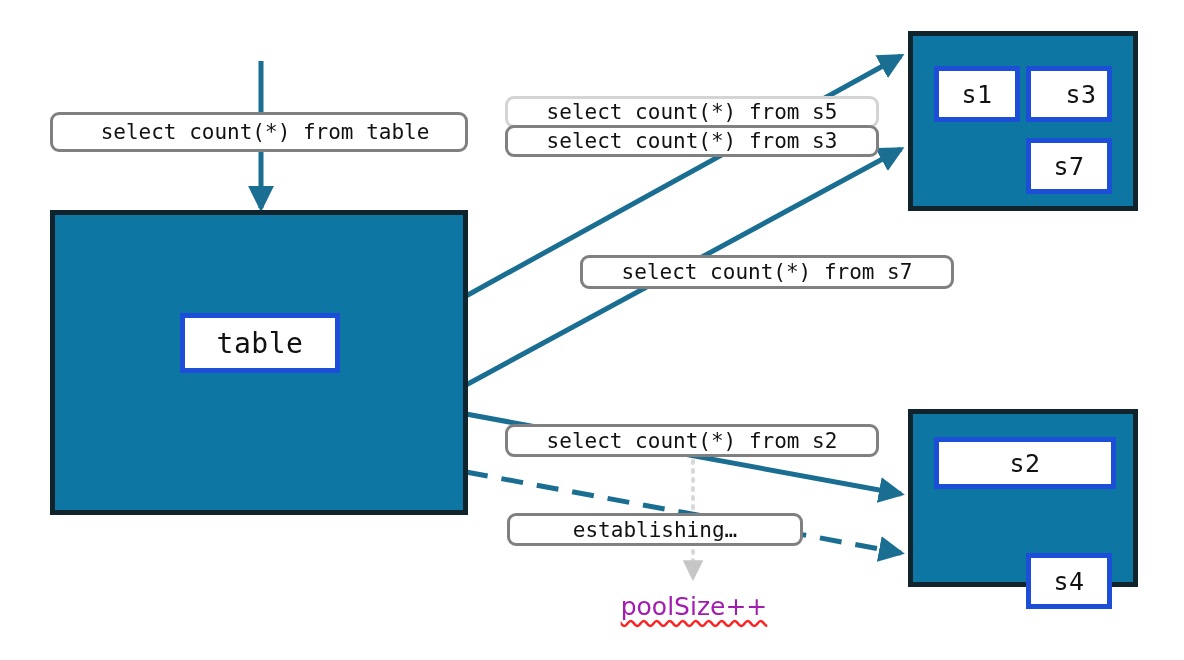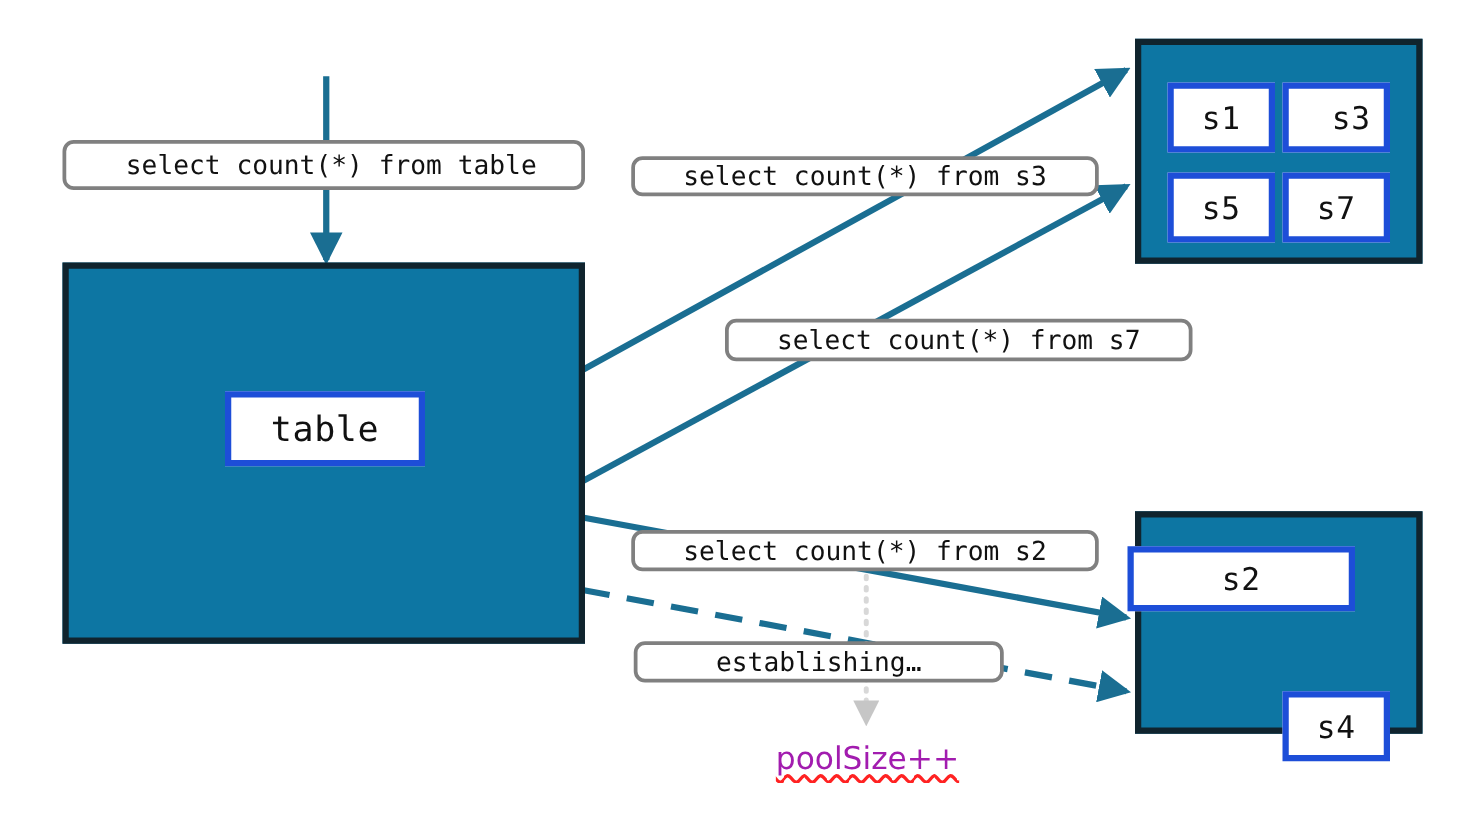--- a/index.html
+++ b/index.html
@@ -81,21 +81,21 @@
   }
   .pool-slot-wide {
     width: 182px;
     height: 52px;
     font-size: 25px;
   }
   #slot-s1 { left: 934px; top: 66px; }
   #slot-s3 { left: 1026px; top: 66px; padding-left: 24px; }
   #slot-s5 { left: 934px; top: 138px; }
   #slot-s7 { left: 1026px; top: 138px; }
-  #slot-s2 { left: 902px; top: 437px; }
+  #slot-s2 { left: 934px; top: 437px; }
   #slot-s6 { left: 934px; top: 509px; }
   #slot-s4 { left: 1026px; top: 509px; margin-top: 44px; }
 
   
   .qlabel {
     position: absolute;
     background: #ffffff;
     border: 3px solid #808080;
     border-radius: 9px;
     box-sizing: border-box;
@@ -162,29 +162,29 @@
     <line x1="466" y1="472" x2="901" y2="553" stroke="#1a6e92" stroke-width="5" stroke-dasharray="22 14" marker-end="url(#arrow-solid)"></line>
 
     <line x1="693" y1="452" x2="693" y2="578" stroke="#d8d8d8" stroke-width="4" stroke-dasharray="2 7" stroke-linecap="round" marker-end="url(#arrow-dotted)"></line>
   </svg>
 
   <div class="qlabel" id="lbl-table">select count(*) from table</div>
 
   <div class="panel" id="table-panel"></div>
   <div class="sbox" id="table-box">table</div>
 
+  <div class="qlabel faded" id="lbl-s5">select count(*) from s5</div>
   <div class="qlabel" id="lbl-s3">select count(*) from s3</div>
   <div class="qlabel" id="lbl-s7">select count(*) from s7</div>
   <div class="qlabel" id="lbl-s2">select count(*) from s2</div>
   <div class="qlabel" id="lbl-est">establishing…</div>
 
   <div class="panel" id="pool-panel-top"></div>
   <div class="sbox pool-slot" id="slot-s1">s1</div>
   <div class="sbox pool-slot" id="slot-s3">s3</div>
-  <div class="sbox pool-slot" id="slot-s5">s5</div>
   <div class="sbox pool-slot" id="slot-s7">s7</div>
 
   <div class="panel" id="pool-panel-bottom"></div>
   <div class="sbox pool-slot-wide" id="slot-s2">s2</div>
   <div class="sbox pool-slot" id="slot-s4">s4</div>
 
   <div id="pool-size-note">
     <span class="misspelled">poolSize++</span>
   </div>
 

